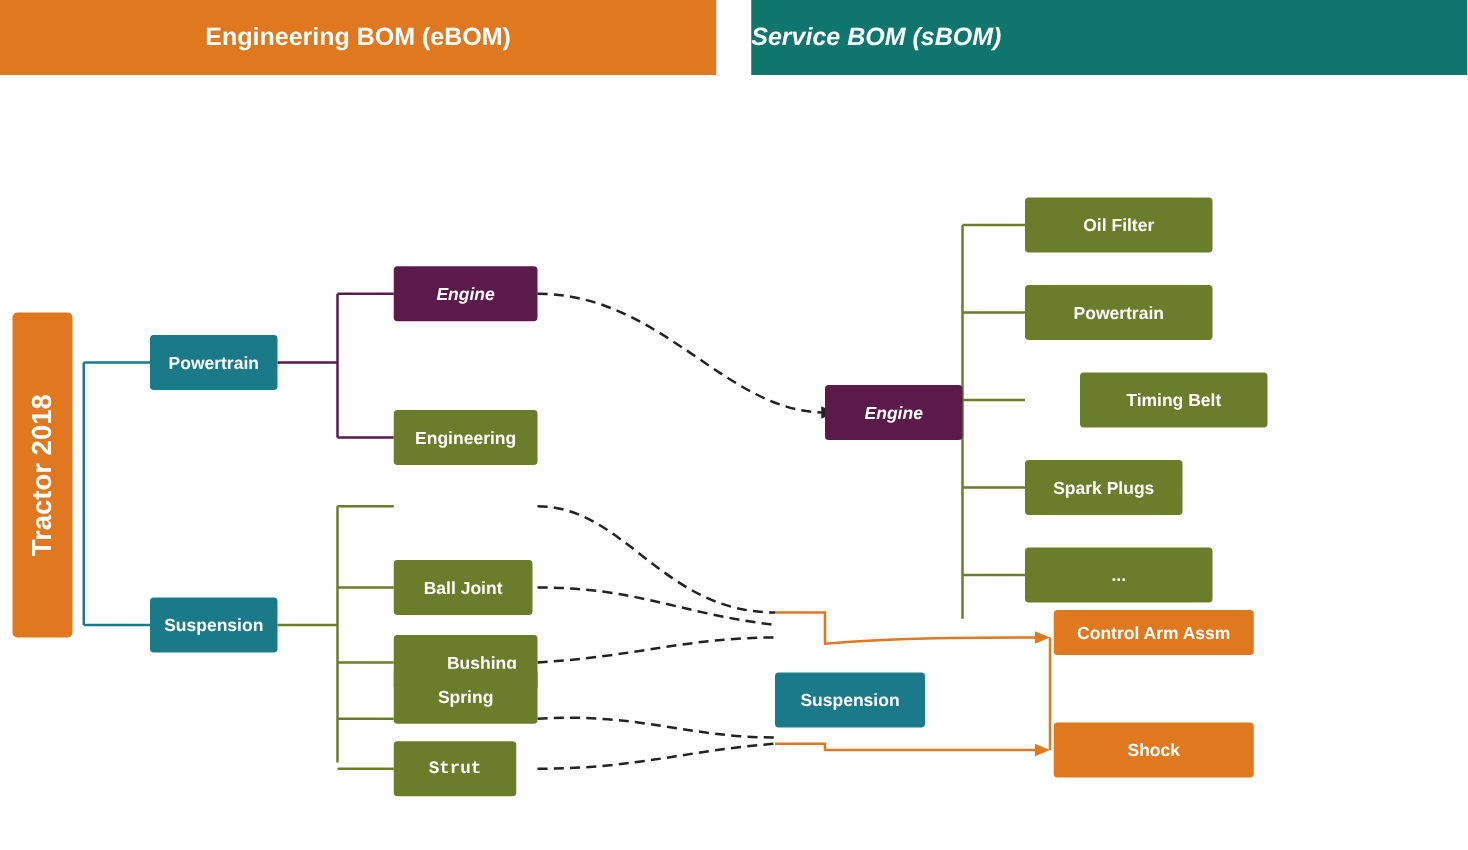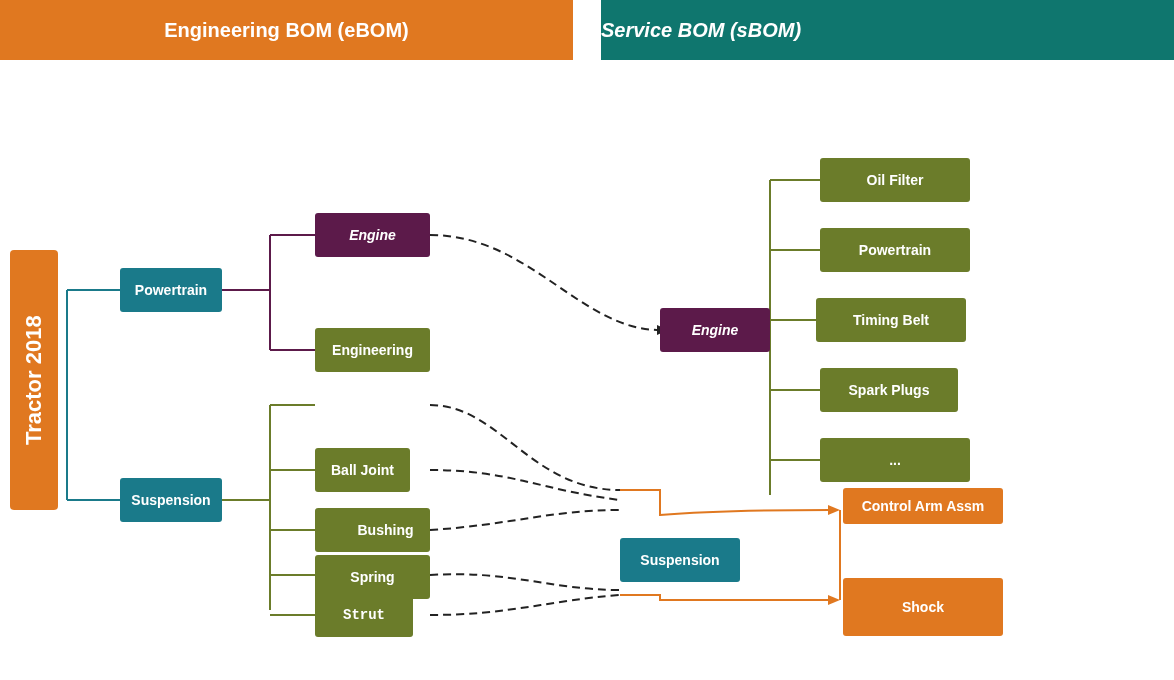--- a/index.html
+++ b/index.html
@@ -185,65 +185,65 @@
 
   <div class="box box-olive" style="left:315px; top:268px; width:115px; height:44px;">
     <span>Engineering</span>
   </div>
 
   <div class="box box-teal" style="left:120px; top:418px; width:102px; height:44px;">
     <span>Suspension</span>
   </div>
 
 
-  <div class="box box-olive" style="left:315px; top:388px; width:95px; height:44px;">
+  <div class="box box-olive" style="left:315px; top:388px; width:111px; height:44px;">
     <span>Ball Joint</span>
   </div>
 
   <div class="box box-olive" style="left:315px; top:448px; width:115px; height:44px;padding-left:26px;">
     <span>Bushing</span>
   </div>
 
-  <div class="box box-olive" style="left:315px; top:495px; width:115px; height:44px;">
+  <div class="box box-olive" style="left:315px; top:475px; width:115px; height:44px;">
     <span>Spring</span>
   </div>
 
   <div class="box box-olive" style="left:315px; top:533px; width:98px; height:44px;font-family:Liberation Mono, monospace;">
     <span>Strut</span>
   </div>
 
   <div class="box box-purple" style="left:660px; top:248px; width:110px; height:44px;">
     <span>Engine</span>
   </div>
 
   <div class="box box-olive" style="left:820px; top:98px; width:150px; height:44px;">
     <span>Oil Filter</span>
   </div>
 
   <div class="box box-olive" style="left:820px; top:168px; width:150px; height:44px;">
     <span>Powertrain</span>
   </div>
 
-  <div class="box box-olive" style="left:816px; top:238px; width:150px; height:44px;">
+  <div class="box box-olive" style="left:864px; top:238px; width:150px; height:44px;">
     <span>Timing Belt</span>
   </div>
 
-  <div class="box box-olive" style="left:820px; top:308px; width:138px; height:44px;justify-content:center;">
+  <div class="box box-olive" style="left:820px; top:308px; width:126px; height:44px;justify-content:center;">
     <span>Spark Plugs</span>
   </div>
 
   <div class="box box-olive" style="left:820px; top:378px; width:150px; height:44px;">
     <span>...</span>
   </div>
 
   <div class="box box-teal" style="left:620px; top:478px; width:120px; height:44px;">
     <span>Suspension</span>
   </div>
 
   <div class="box box-orange" style="left:843px; top:428px; width:160px; height:36px;">
     <span>Control Arm Assm</span>
   </div>
 
-  <div class="box box-orange" style="left:843px; top:518px; width:160px; height:58px;">
+  <div class="box box-orange" style="left:843px; top:518px; width:160px; height:44px;">
     <span>Shock</span>
   </div>
 
 </div>
 
 </body></html>

